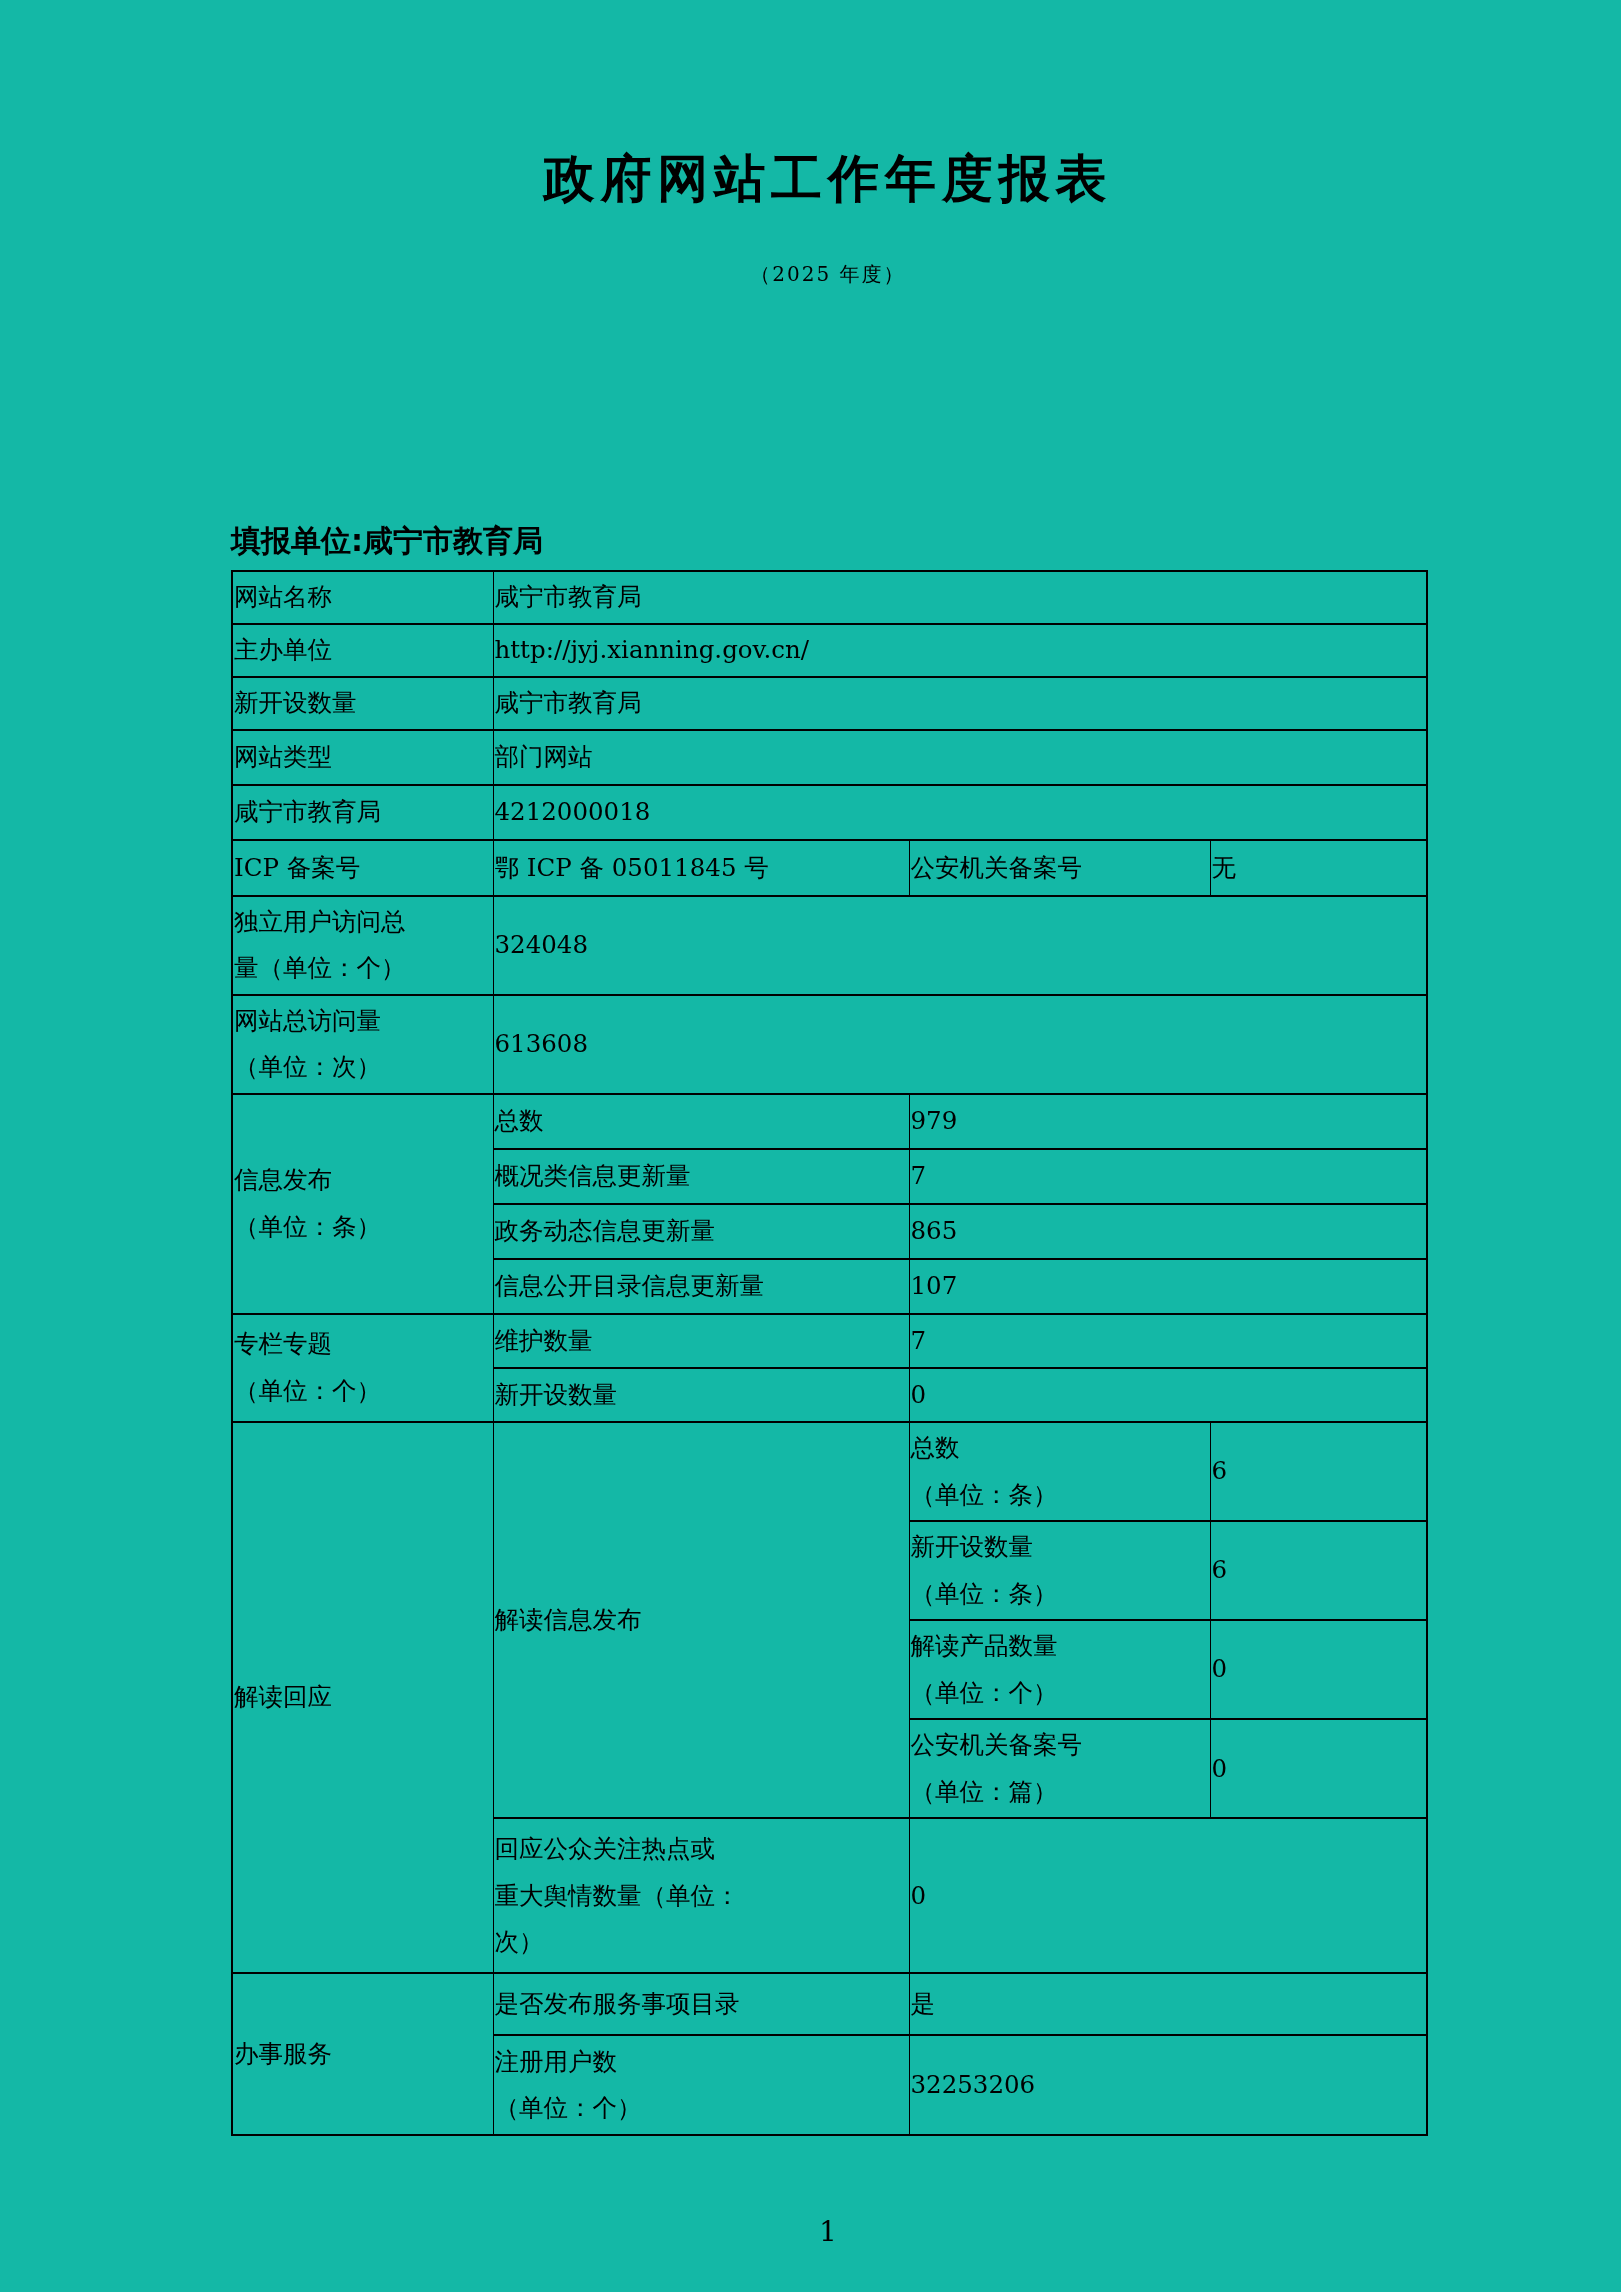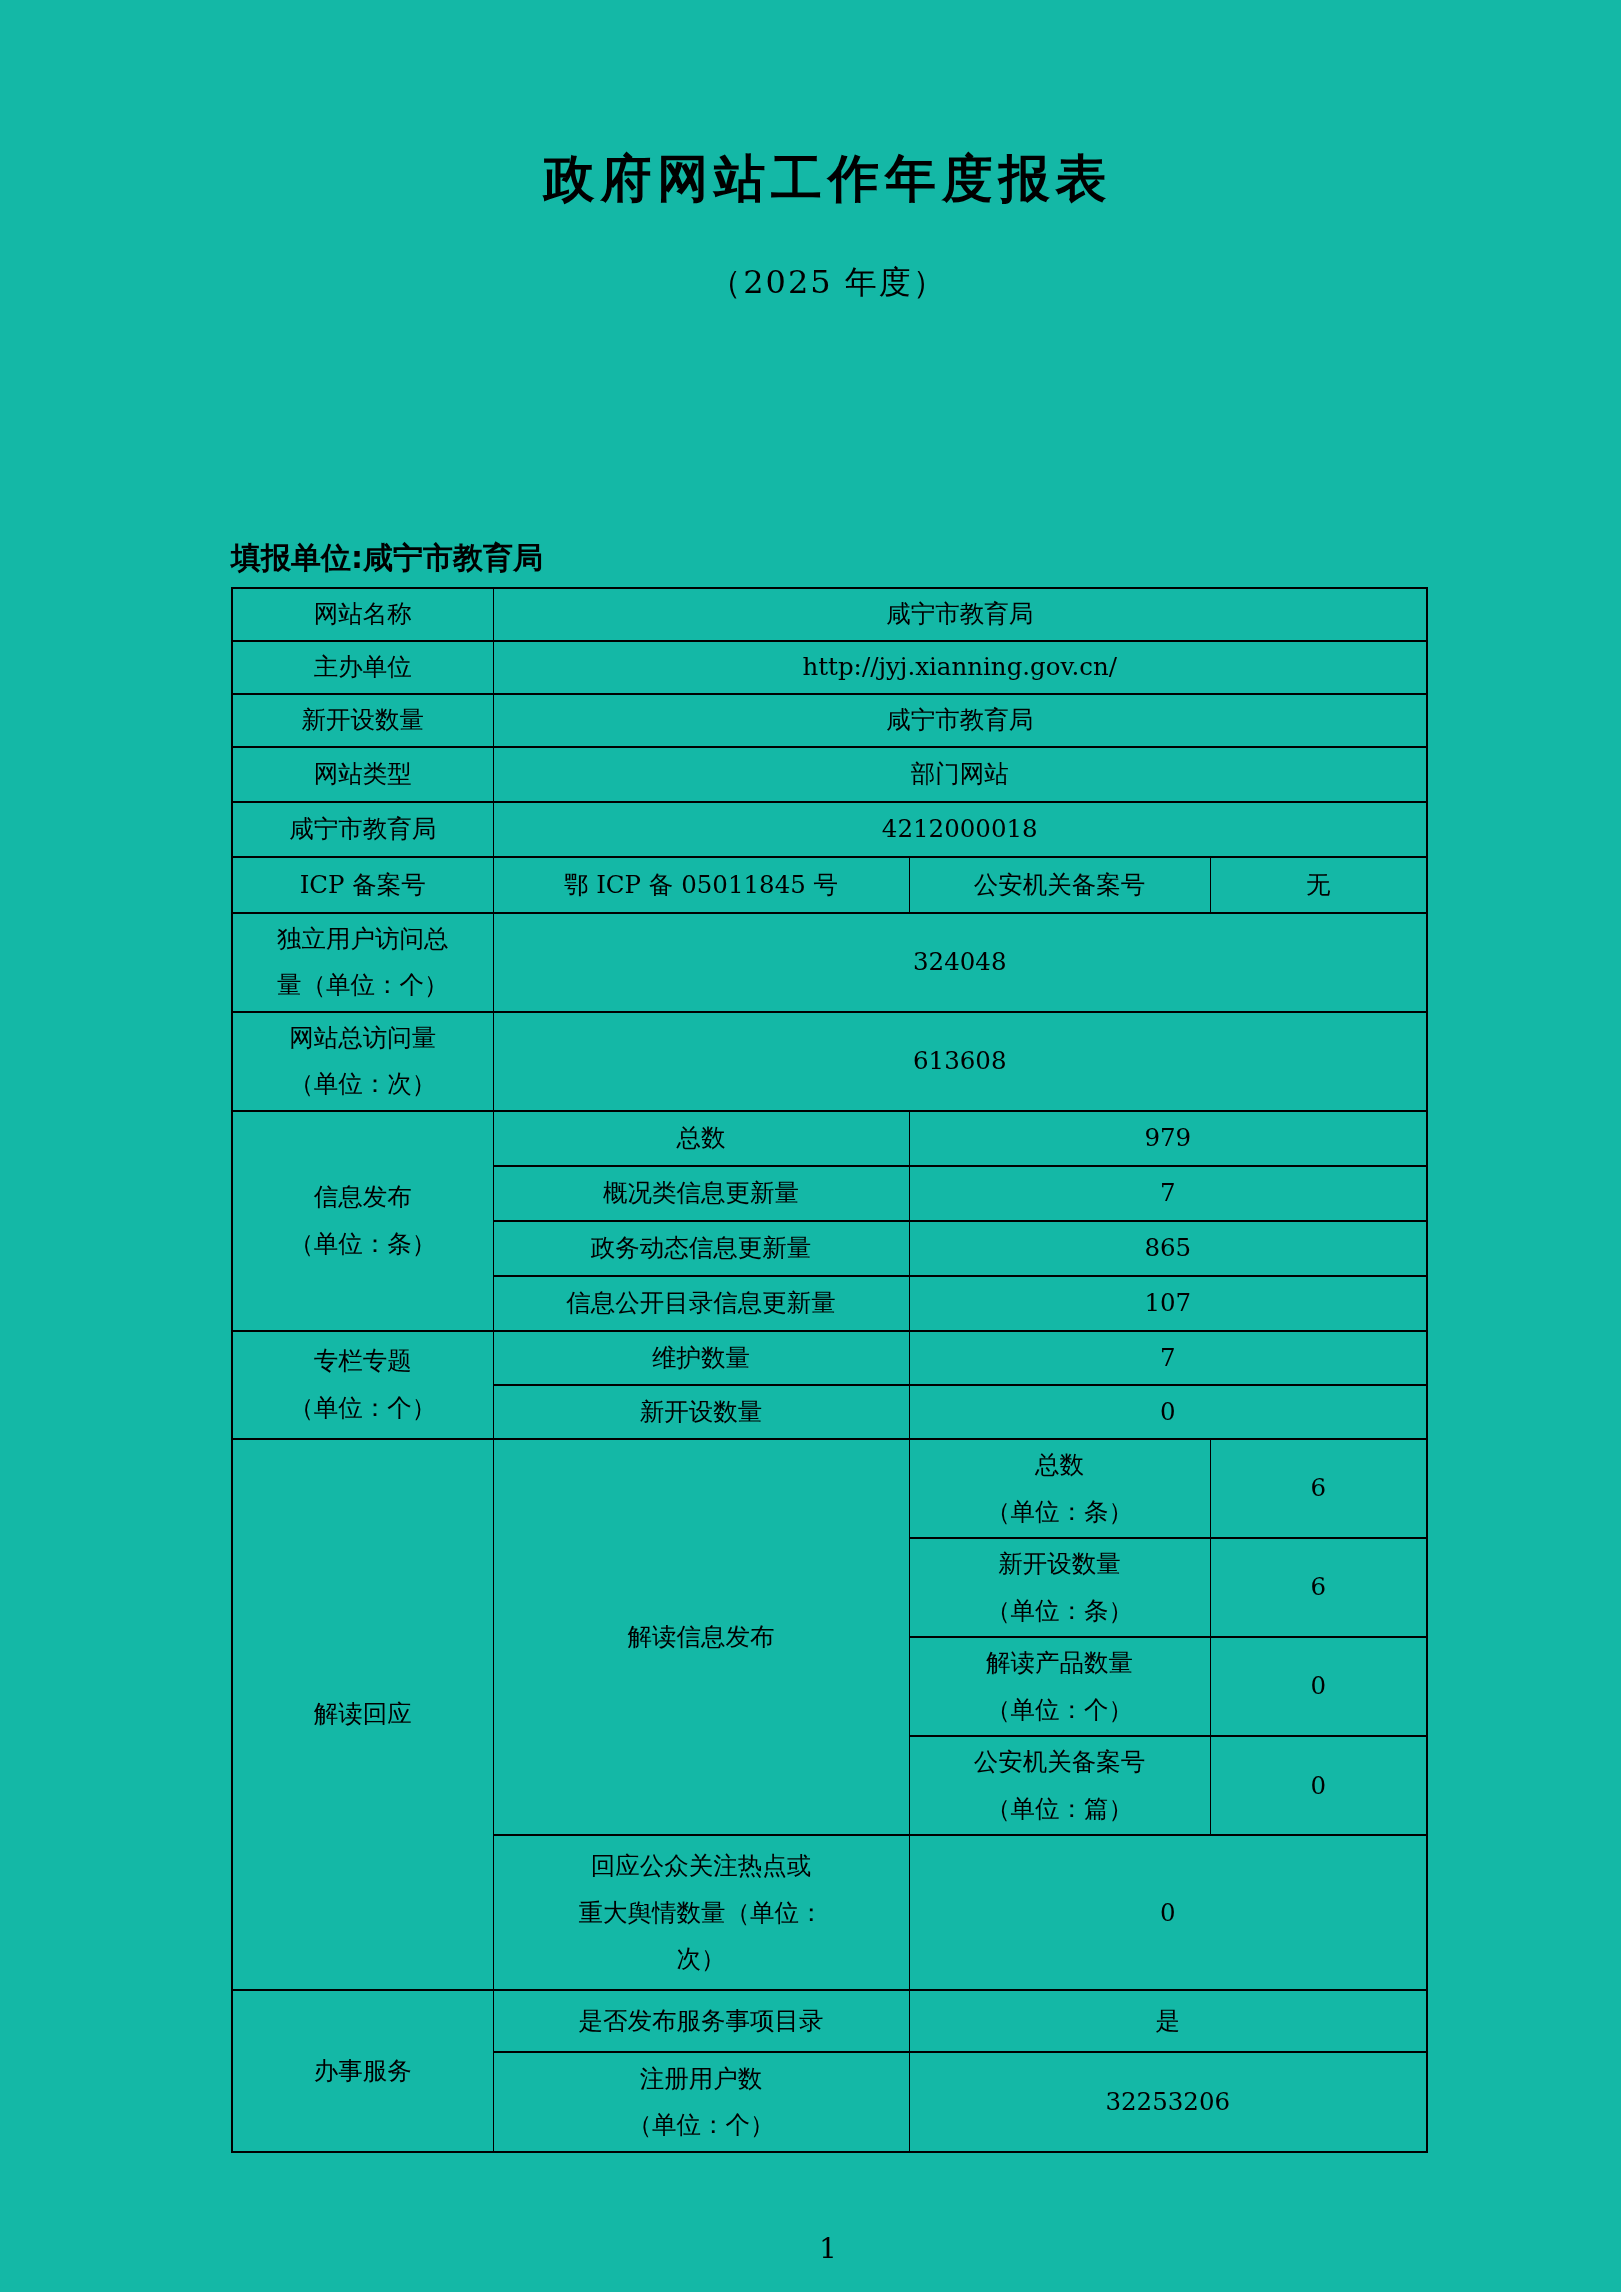--- a/index.html
+++ b/index.html
@@ -26,47 +26,46 @@
     text-align: center;
     font-family: "DejaVu Sans", "Liberation Sans", sans-serif;
     font-weight: 700;
     font-size: 51px;
     letter-spacing: 5.9px;
     white-space: nowrap;
   }
   .subtitle {
     margin-top: 47px;
     text-align: center;
-    font-size: 32px;
+    font-size: 20px;
     letter-spacing: 2px;
   }
   .reporting-unit {
     margin-top: 233px;
     font-family: "DejaVu Sans", "Liberation Sans", sans-serif;
     font-weight: 700;
     font-size: 30px;
   }
   table.report {
     margin-top: 7.8px;
     width: 1194px;
     border-collapse: collapse;
     table-layout: fixed;
     border: 2px solid #000;
   }
   table.report td {
     border-left: 1px solid #000;
     border-right: 1px solid #000;
     border-top: 2px solid #000;
     border-bottom: 2px solid #000;
-    text-align: center;
     vertical-align: middle;
     font-size: 24.5px;
     line-height: 1.9;
     white-space: pre-line;
-    padding: 2px 14px;
+    padding: 2px 1px;
     overflow: hidden;
   }
   td.num { font-size: 25.5px; }
   .pageno {
     margin-top: 80px;
     text-align: center;
     font-size: 27.4px;
   }
 </style>
 </head>

